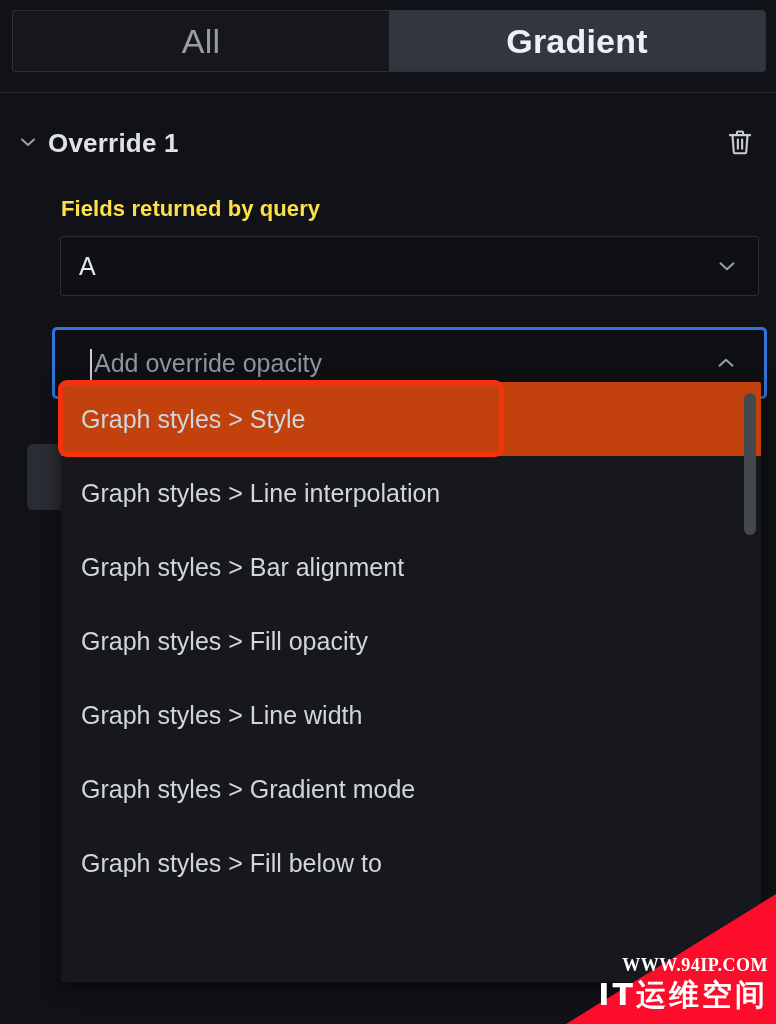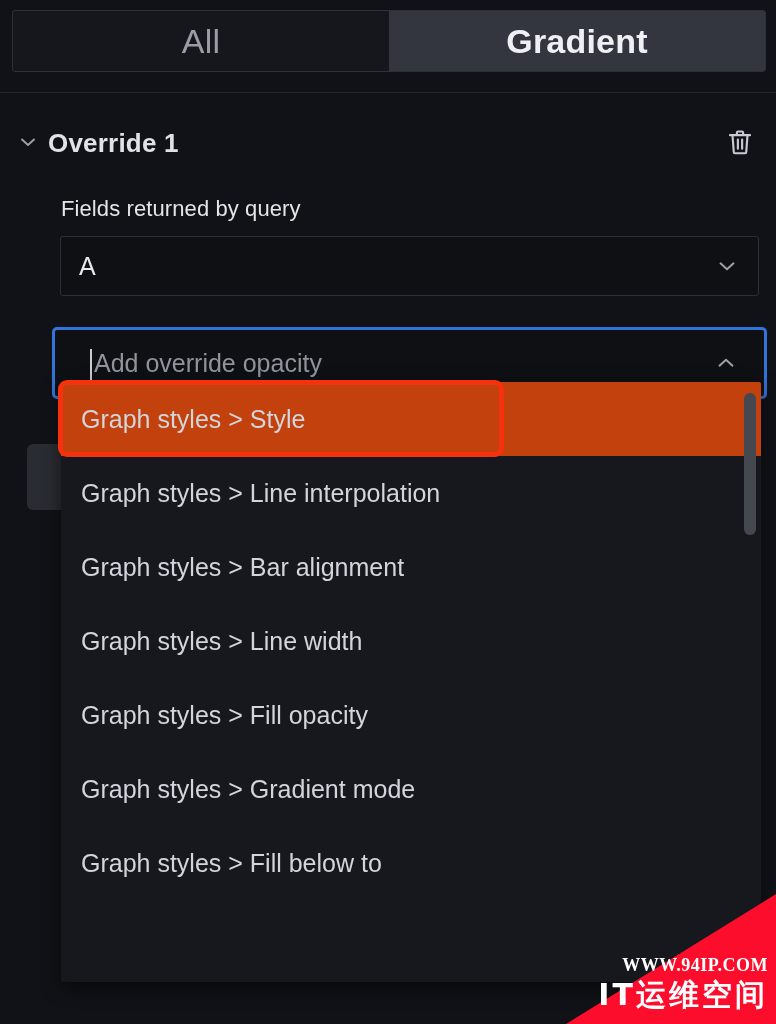--- a/index.html
+++ b/index.html
@@ -102,22 +102,22 @@
     background: transparent;
     border: none;
     cursor: pointer;
   }
 
   .field-label {
     position: absolute;
     left: 61px;
     top: 196px;
     font-size: 22px;
-    font-weight: 400;
-    color: #e5e5e5;
+    font-weight: 700;
+    color: #fde047;
     letter-spacing: 0.1px;
   }
 
   
   .qselect {
     position: absolute;
     left: 60px;
     top: 236px;
     width: 699px;
     height: 60px;
@@ -336,22 +336,22 @@
           <path d="M6 14.5 L12 9 L18 14.5" stroke="#9da1aa" stroke-width="1.8" stroke-linecap="round" stroke-linejoin="round"></path>
         </svg>
       </span>
     </div>
   </div>
 
   <div class="menu">
     <div class="menu-item hover">Graph styles &gt; Style</div>
     <div class="menu-item">Graph styles &gt; Line interpolation</div>
     <div class="menu-item">Graph styles &gt; Bar alignment</div>
+    <div class="menu-item">Graph styles &gt; Fill opacity</div>
     <div class="menu-item">Graph styles &gt; Line width</div>
-    <div class="menu-item">Graph styles &gt; Fill opacity</div>
     <div class="menu-item">Graph styles &gt; Gradient mode</div>
     <div class="menu-item">Graph styles &gt; Fill below to</div>
     <div class="menu-scroll-thumb"></div>
   </div>
 
   <div class="annot"></div>
 
   <div class="watermark">
     <div class="wm-tri"></div>
     <div class="wm-url">WWW.94IP.COM</div>

